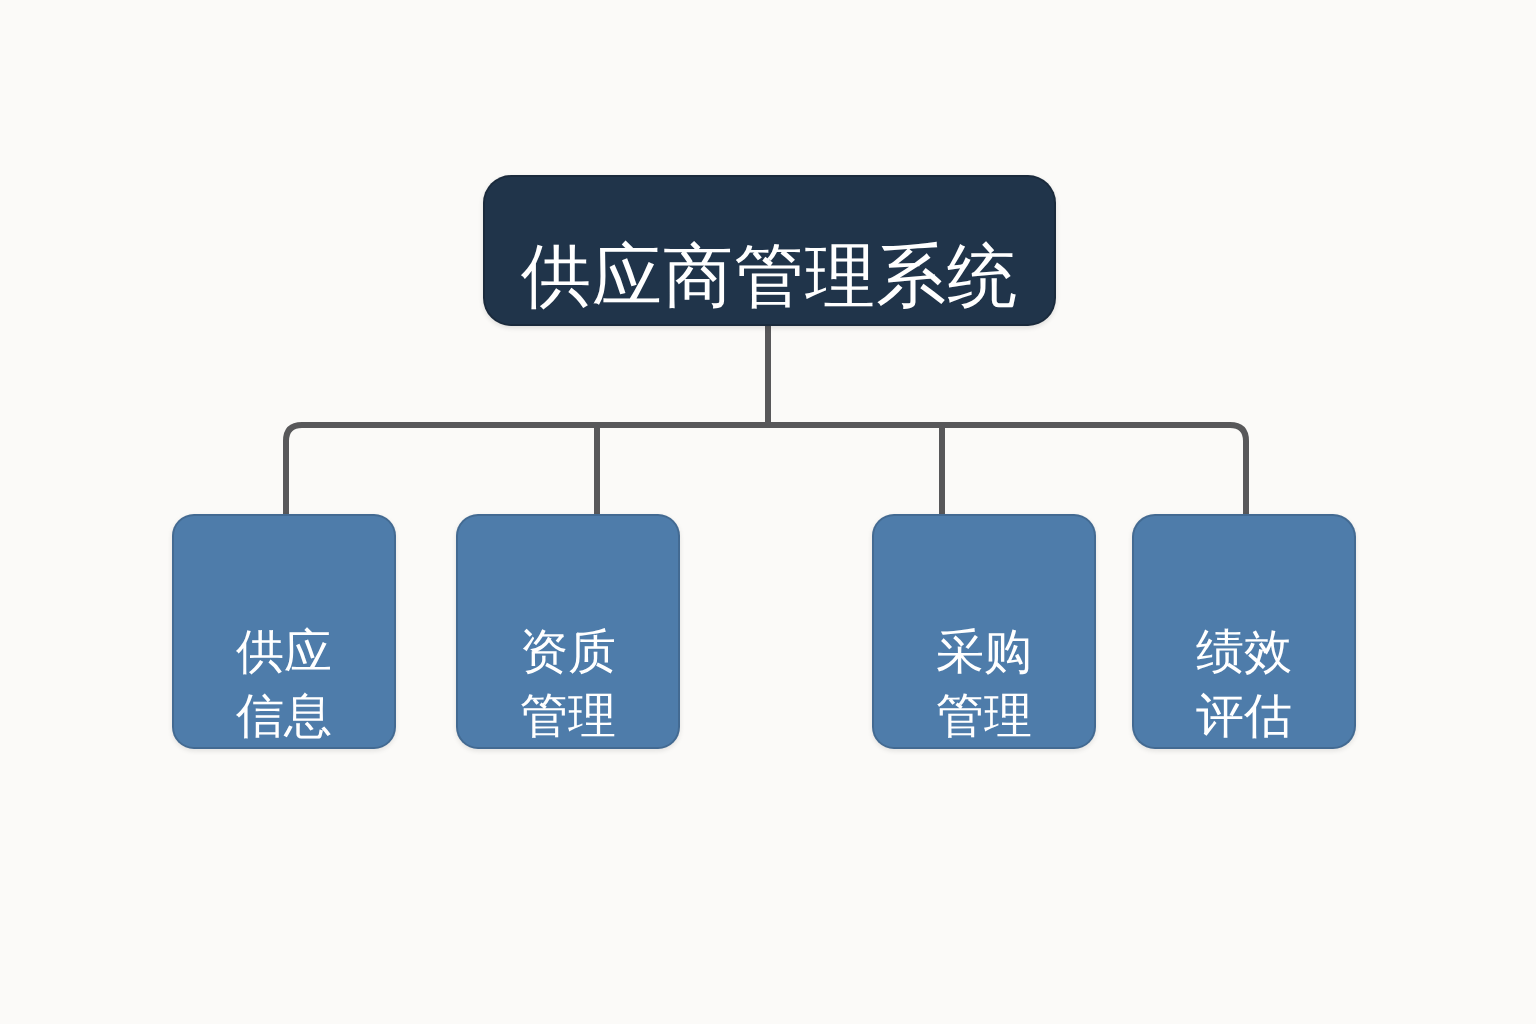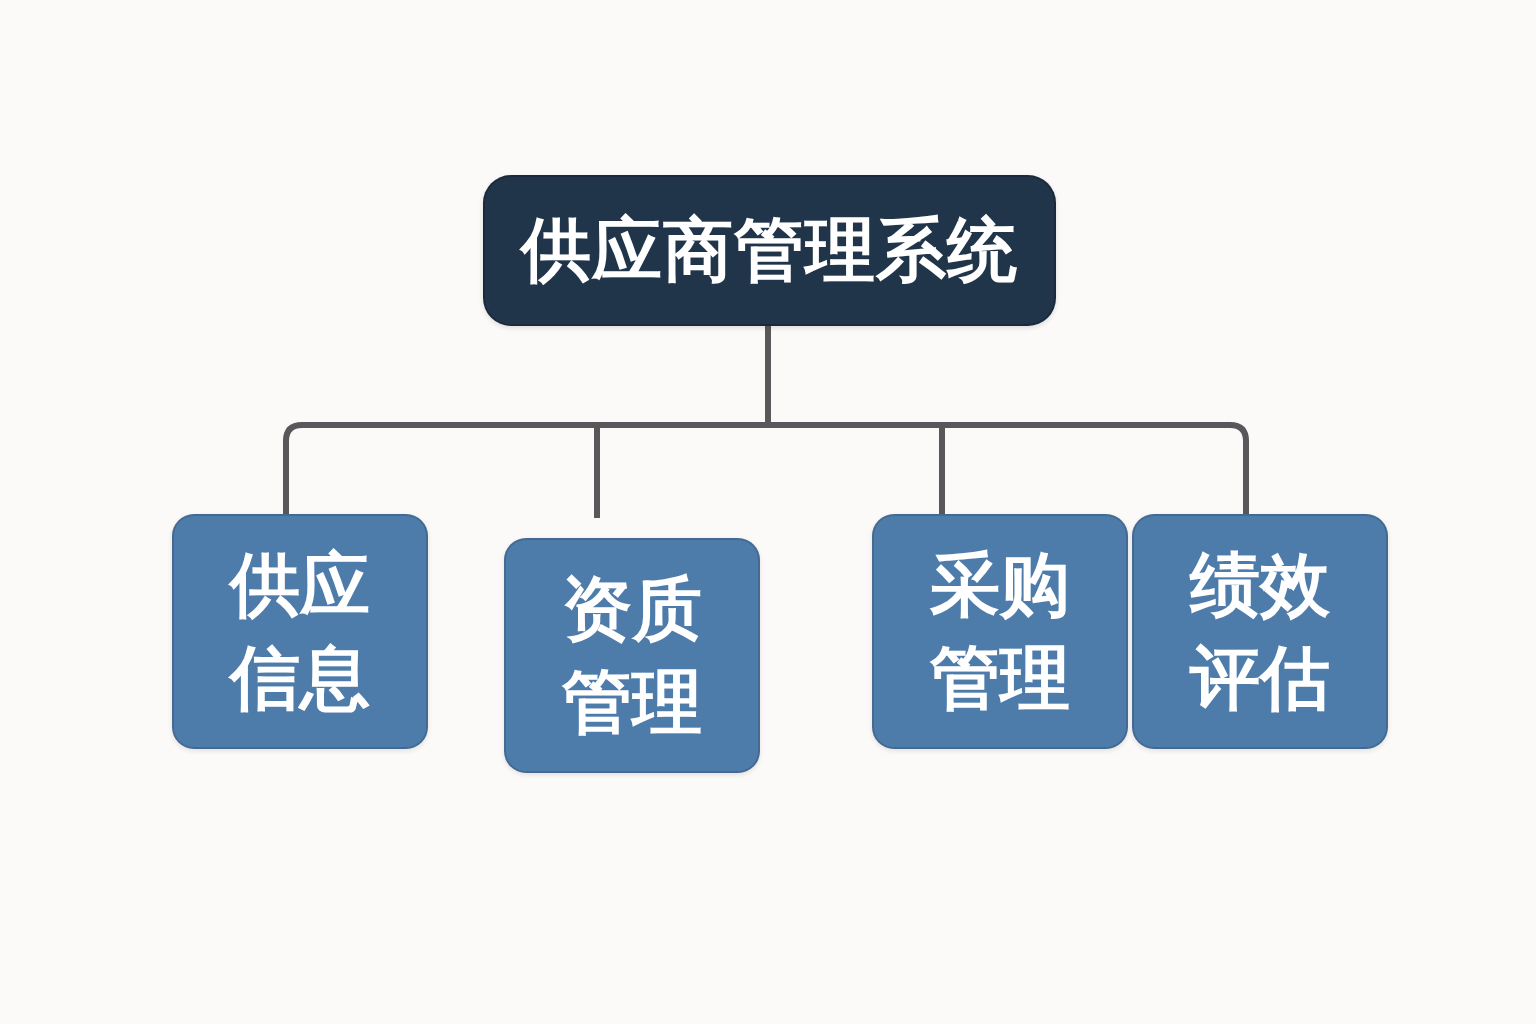--- a/index.html
+++ b/index.html
@@ -30,60 +30,60 @@
 
   .connectors path {
     fill: none;
     stroke: var(--connector, #58585a);
     stroke-width: 6;
   }
 
   .node {
     position: absolute;
     display: flex;
-    align-items: center;
+    align-items: flex-end;
     justify-content: center;
     color: var(--text, #ffffff);
-    font-weight: 700;
+    font-weight: 400;
     text-align: center;
   }
 
   .node-root {
     left: 483px;
     top: 175px;
     width: 573px;
     height: 151px;
     background: var(--root_box, #20344a);
     border-radius: 28px;
     border: 2px solid rgba(0, 0, 0, 0.18);
     box-shadow: 0 2px 5px rgba(0, 0, 0, 0.12);
     font-size: 70px;
     letter-spacing: 1px;
   }
 
   .node-child {
     top: 514px;
-    width: 256px;
+    width: 224px;
     height: 235px;
     background: var(--child_box, #4e7caa);
     border-radius: 22px;
     border: 2px solid rgba(0, 0, 0, 0.14);
     box-shadow: 0 2px 5px rgba(0, 0, 0, 0.10);
-    font-size: 70px;
+    font-size: 48px;
     line-height: 1.32;
   }
 
   .node-child .node-label {
     white-space: pre-line;
   }
 
   .child-1 { left: 172px; }
-  .child-2 { left: 504px; margin-top: 24px; }
+  .child-2 { left: 456px; }
   .child-3 { left: 872px; }
-  .child-4 { left: 1132px; }
+  .child-4 { left: 1132px; border-radius: 23px; }
 </style>
 </head>
 <body>
 
 <div class="canvas">
 
   <svg class="connectors" viewBox="0 0 1536 1024" aria-hidden="true">
     <path d="M768 324 V425"></path>
     <path d="M286 518 V441 Q286 425 302 425 H1230 Q1246 425 1246 441 V518"></path>
     <path d="M597 425 V518"></path>

